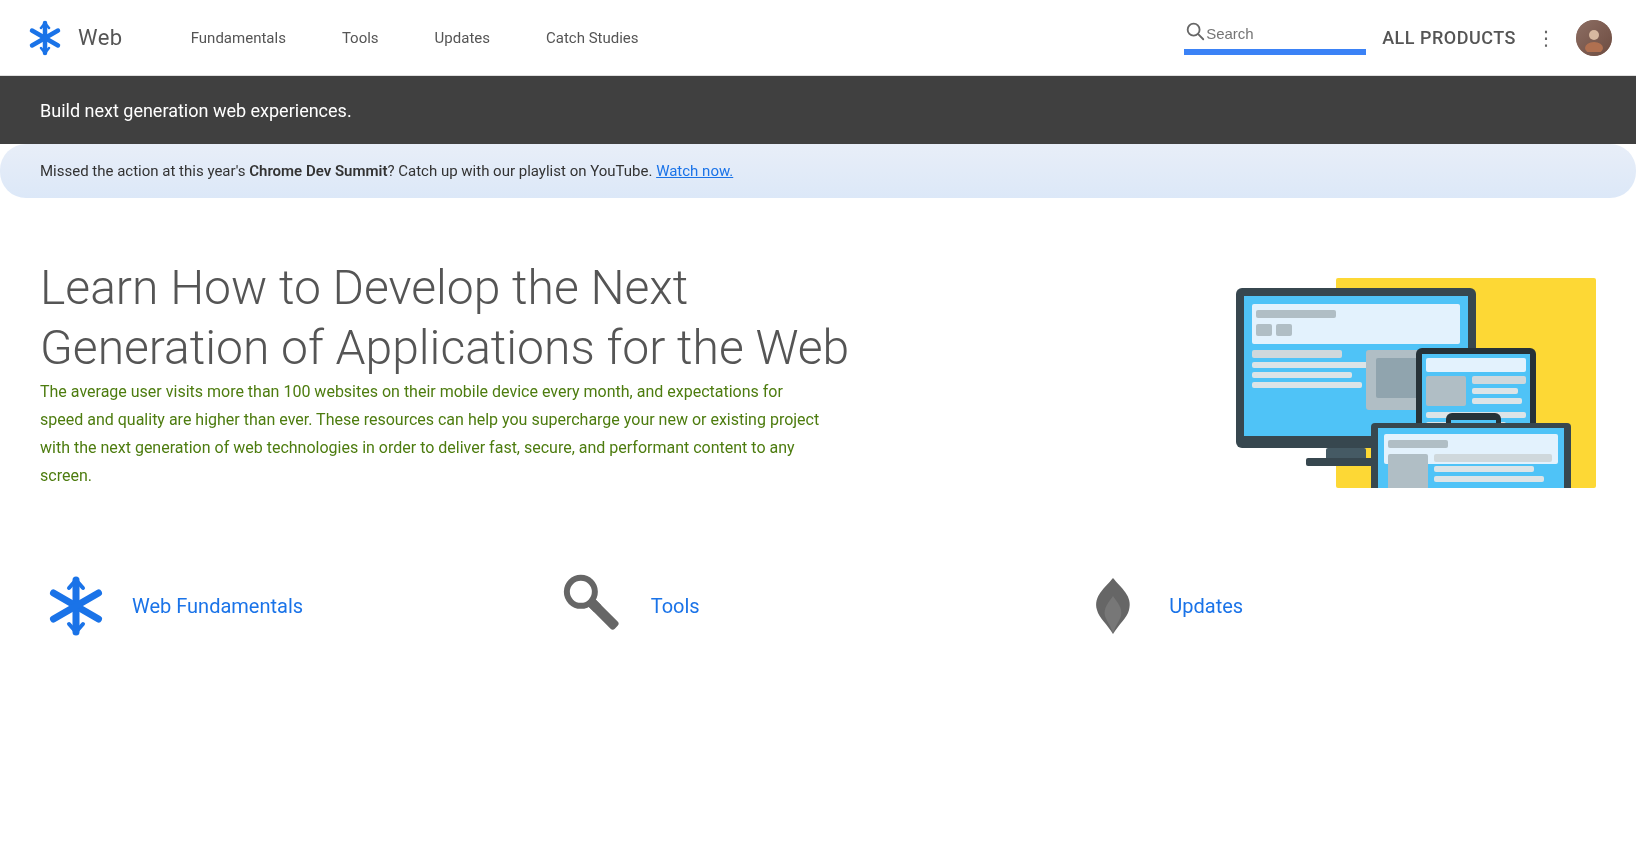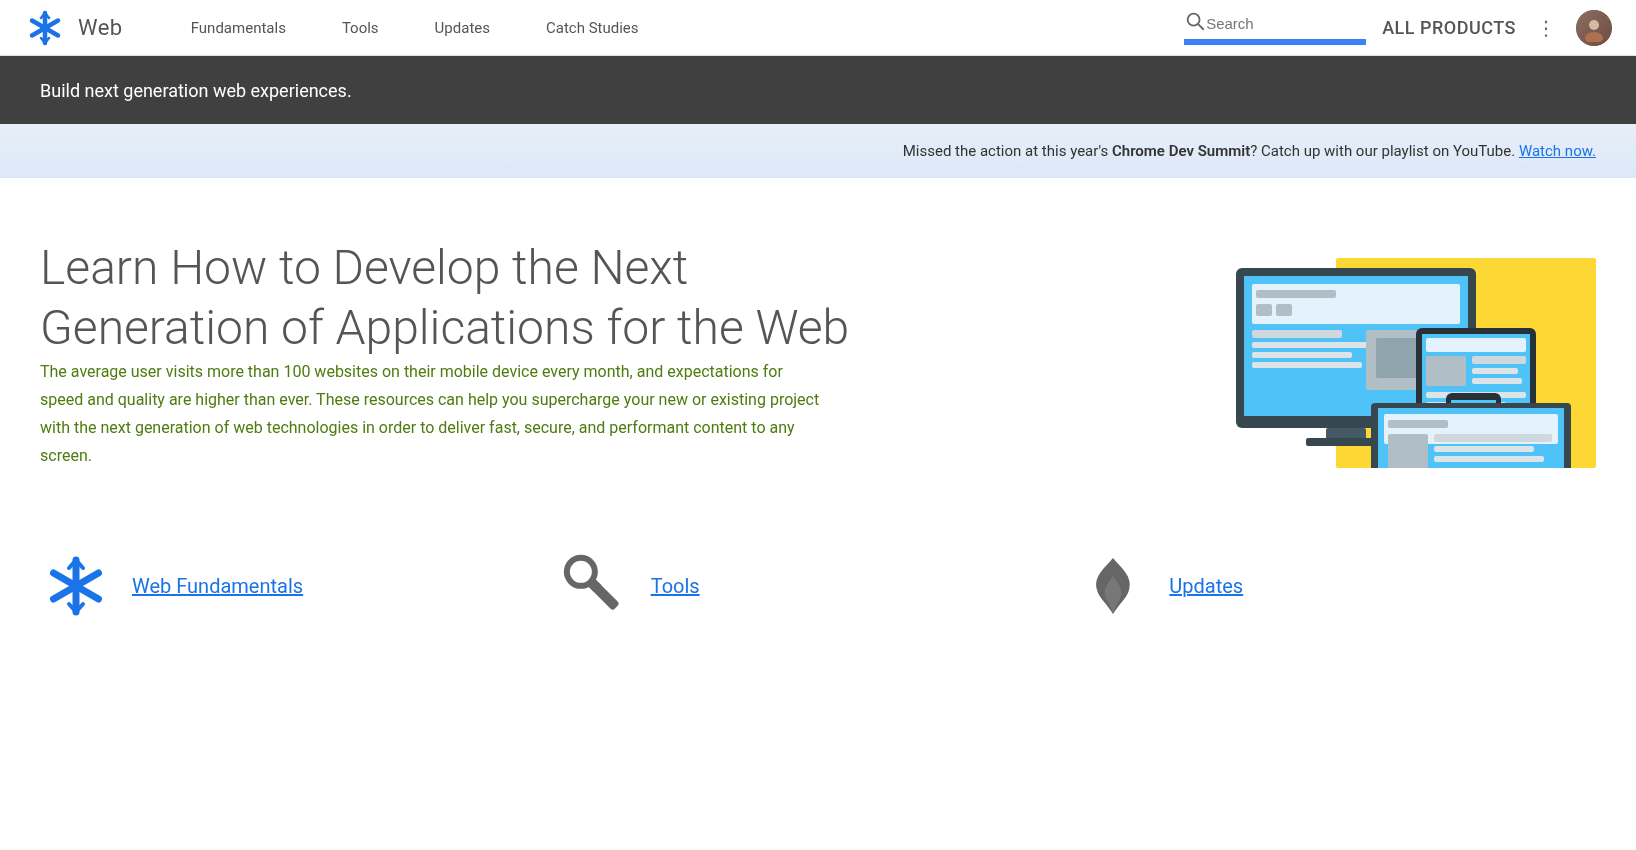--- a/index.html
+++ b/index.html
@@ -2,21 +2,21 @@
 <html><head>
   <meta charset="utf-8">
   <style>
     * { margin: 0; padding: 0; box-sizing: border-box; }
     body { font-family: 'Roboto', Arial, sans-serif; background: #fff; color: #333; width: 1636px; min-height: 850px; overflow-x: hidden; }
 
     
     .nav {
       display: flex;
       align-items: center;
-      height: 56px;
+      height: 76px;
       background: #fff;
       border-bottom: 1px solid #e0e0e0;
       padding: 0 24px;
       position: relative;
       z-index: 10;
     }
     .nav-logo {
       display: flex;
       align-items: center;
       gap: 12px;
@@ -118,21 +118,22 @@
       font-weight: 400;
     }
 
     
     .notification-banner {
       background: #e8eaf6;
       background: linear-gradient(180deg, #e8eef8 0%, #dce8f8 100%);
       padding: 18px 40px;
       display: flex;
       align-items: center;
-      justify-content: flex-end;
+      justify-content: flex-start;
+      border-radius: 26px;
     }
     .notification-banner-text {
       font-size: 15px;
       color: #333;
     }
     .notification-banner-text strong { font-weight: 600; }
     .notification-link {
       color: #1a73e8;
       text-decoration: underline;
       cursor: pointer;
@@ -194,21 +195,20 @@
     }
     .bottom-icon-svg {
       width: 72px;
       height: 72px;
       flex-shrink: 0;
     }
     .bottom-icon-label {
       font-size: 20px;
       color: #1a73e8;
       font-weight: 400;
-      text-decoration: underline;
     }
 
     
     .search-area {
       display: flex;
       align-items: center;
       border-bottom: 6px solid #3b82f6;
       padding-bottom: 2px;
     }
   </style>

